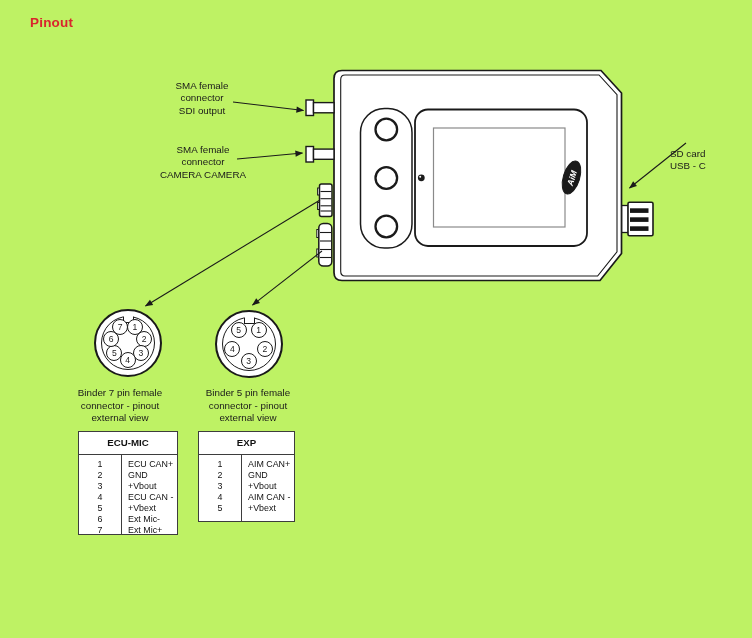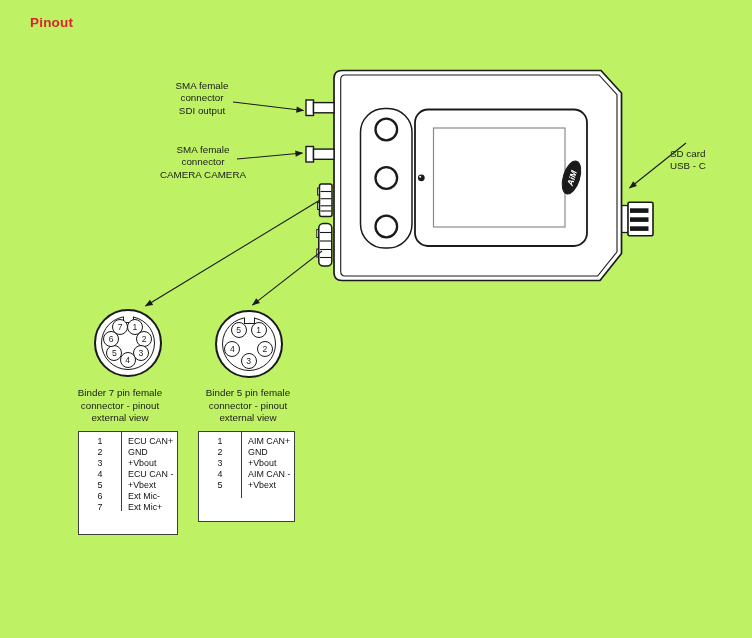--- a/index.html
+++ b/index.html
@@ -164,20 +164,21 @@
     <div>connector - pinout</div>
     <div>external view</div>
   </div>
   <div class="conn-label" style="left:188px;top:387px;width:120px;">
     <div>Binder 5 pin female</div>
     <div>connector - pinout</div>
     <div>external view</div>
   </div>
 
   <div class="pin-table" style="left:78px;top:431px;width:100px;height:104px;">
+    <div class="pt-header">ECU-MIC</div>
     <div class="pt-body">
       <div class="col-pins">
           <div class="cell">1</div>
           <div class="cell">2</div>
           <div class="cell">3</div>
           <div class="cell">4</div>
           <div class="cell">5</div>
           <div class="cell">6</div>
           <div class="cell">7</div>
         </div>
@@ -187,20 +188,21 @@
           <div class="cell">+Vbout</div>
           <div class="cell">ECU CAN -</div>
           <div class="cell">+Vbext</div>
           <div class="cell">Ext Mic-</div>
           <div class="cell">Ext Mic+</div>
         </div>
     </div>
   </div>
 
   <div class="pin-table" style="left:198px;top:431px;width:97px;height:91px;">
+    <div class="pt-header">EXP</div>
     <div class="pt-body">
       <div class="col-pins">
           <div class="cell">1</div>
           <div class="cell">2</div>
           <div class="cell">3</div>
           <div class="cell">4</div>
           <div class="cell">5</div>
         </div>
       <div class="col-vals">
           <div class="cell">AIM CAN+</div>

